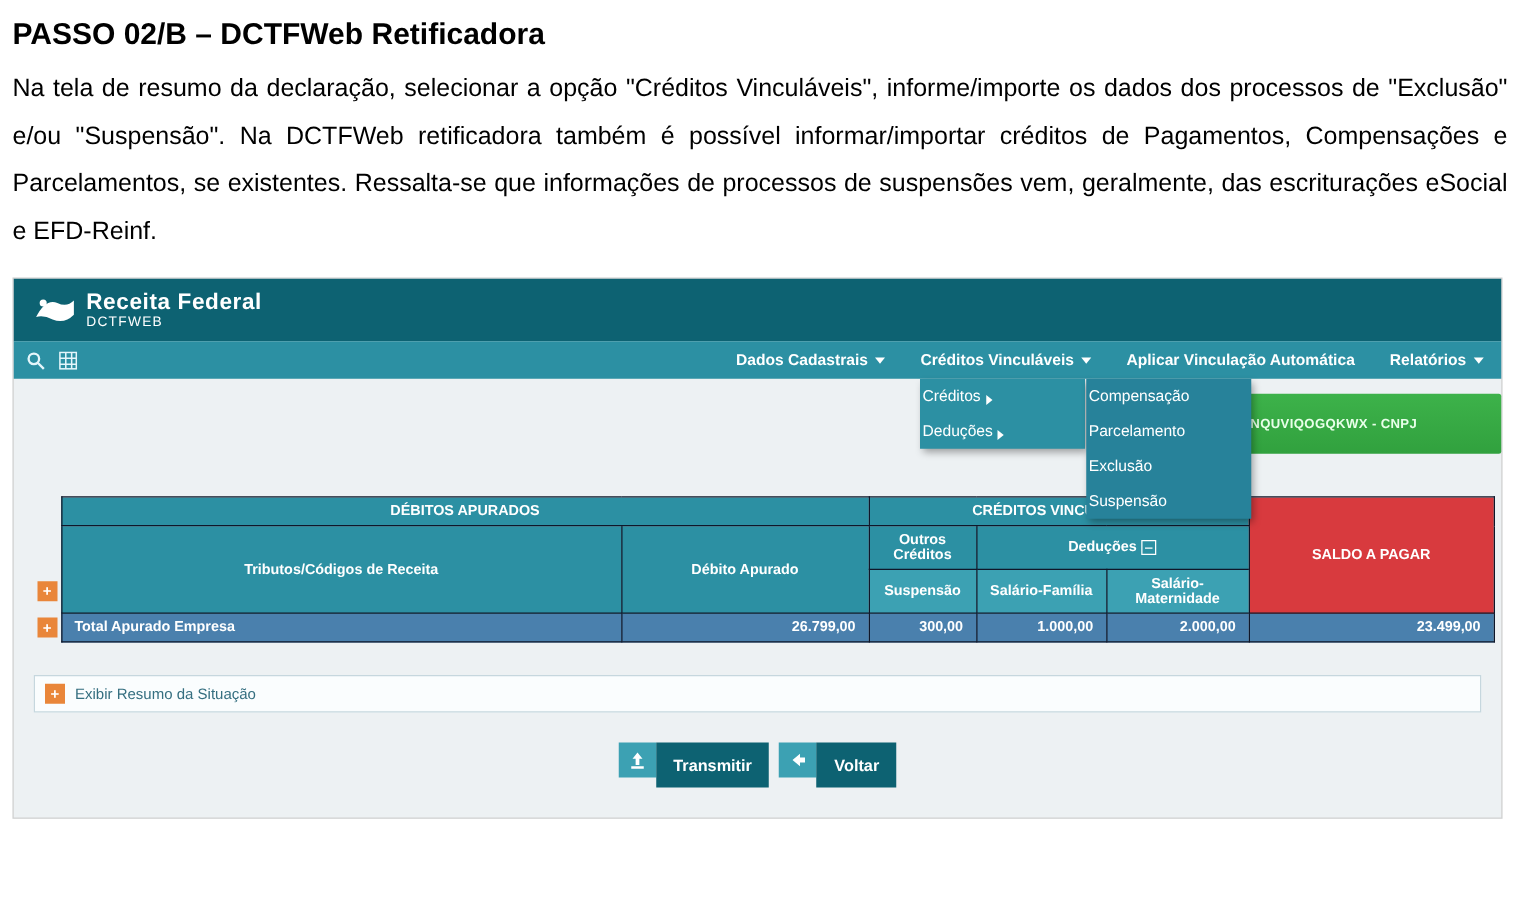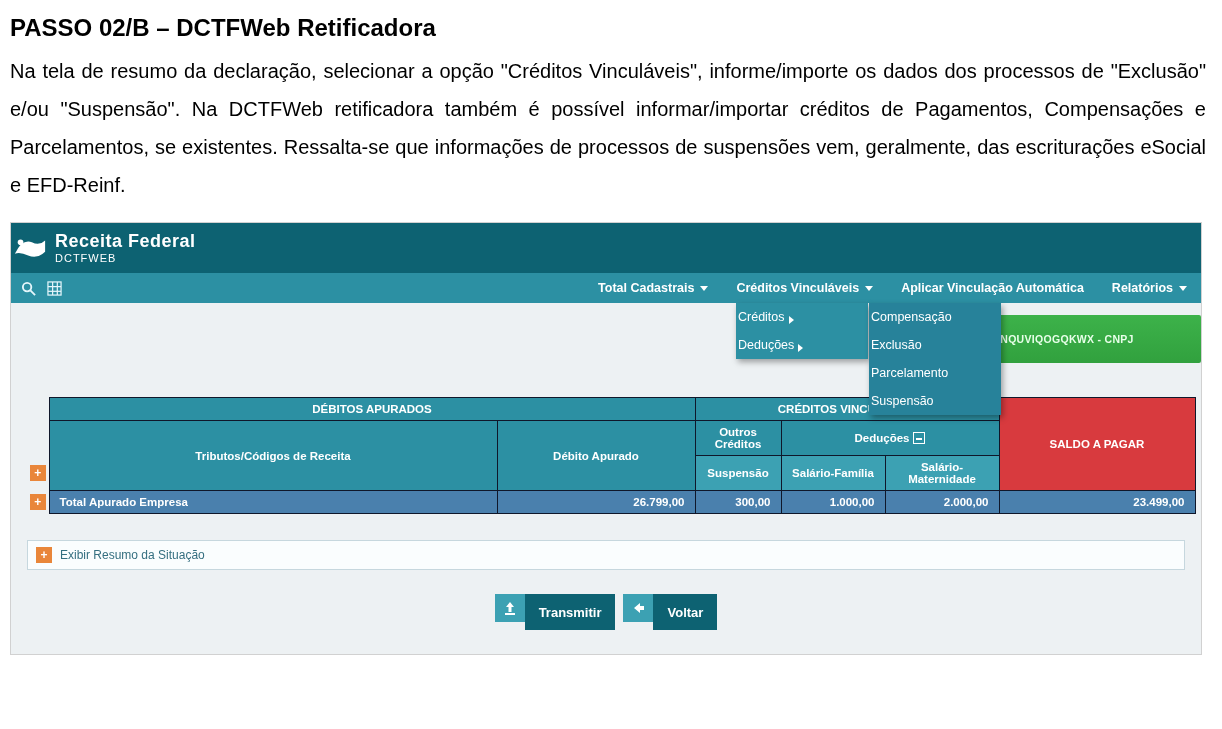--- a/index.html
+++ b/index.html
@@ -30,20 +30,21 @@
     padding-bottom: 24px;
   }
 
   
   .brand-bar {
     background: #0d6272;
     color: #fff;
     height: 50px;
     display: flex;
     align-items: center;
+    padding-left: 14px;
   }
   .brand-logo {
     width: 38px;
     height: 34px;
     margin-right: 6px;
     display: flex;
     align-items: center;
     justify-content: center;
   }
   .brand-logo svg { width: 100%; height: 100%; }
@@ -247,21 +248,21 @@
           <rect x="1" y="1" width="14" height="14" fill="none" stroke="#e5f6fb" stroke-width="1.3"></rect>
           <line x1="1" y1="6" x2="15" y2="6" stroke="#e5f6fb" stroke-width="1.3"></line>
           <line x1="1" y1="11" x2="15" y2="11" stroke="#e5f6fb" stroke-width="1.3"></line>
           <line x1="6" y1="1" x2="6" y2="15" stroke="#e5f6fb" stroke-width="1.3"></line>
           <line x1="11" y1="1" x2="11" y2="15" stroke="#e5f6fb" stroke-width="1.3"></line>
         </svg>
       </span>
     </div>
     <div class="menu-spacer"></div>
     <div class="menu-item" data-name="menu-dados-cadastrais">
-      <span data-name="menu-label">Total Cadastrais</span>
+      <span data-name="menu-label">Dados Cadastrais</span>
         <span class="caret-down" data-name="chevron-down-icon"></span>
     </div>
     <div class="menu-item" data-name="menu-creditos-vinculaveis">
       <span data-name="menu-label">Créditos Vinculáveis</span>
         <span class="caret-down" data-name="chevron-down-icon"></span>
     </div>
     <div class="menu-item" data-name="menu-aplicar-vinculacao">
       <span data-name="menu-label">Aplicar Vinculação Automática</span>
     </div>
     <div class="menu-item" data-name="menu-relatorios">
@@ -278,25 +279,25 @@
     <div class="ditem" data-name="dropdown-item-deducoes">
       <span data-name="dropdown-item-label">Deduções</span>
         <span class="caret-right-sm" data-name="chevron-right-icon"></span>
     </div>
   </div>
 
   <div class="dropdown sub dd2" data-name="dropdown-creditos-sub">
     <div class="ditem" data-name="dropdown-item-compensacao">
         <span data-name="dropdown-item-label">Compensação</span>
       </div>
+    <div class="ditem" data-name="dropdown-item-parcelamento">
+        <span data-name="dropdown-item-label">Parcelamento</span>
+      </div>
     <div class="ditem" data-name="dropdown-item-exclusao">
         <span data-name="dropdown-item-label">Exclusão</span>
-      </div>
-    <div class="ditem" data-name="dropdown-item-parcelamento">
-        <span data-name="dropdown-item-label">Parcelamento</span>
       </div>
     <div class="ditem" data-name="dropdown-item-suspensao">
         <span data-name="dropdown-item-label">Suspensão</span>
       </div>
   </div>
 
   <div class="green-badge" data-name="contribuinte-badge">
     <span data-name="contribuinte-badge-label">NQUVIQOGQKWX - CNPJ</span>
   </div>
 

